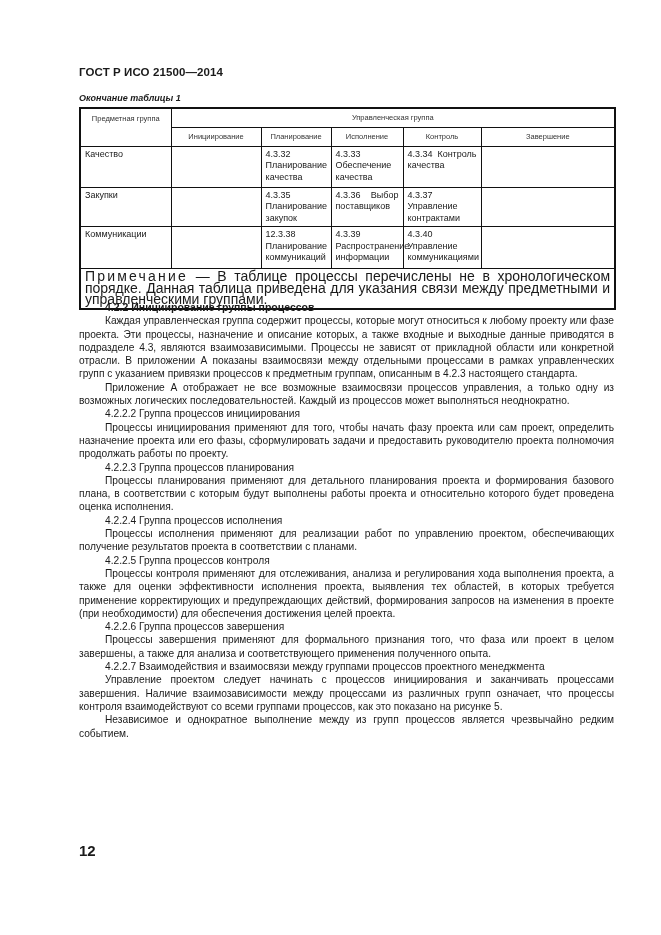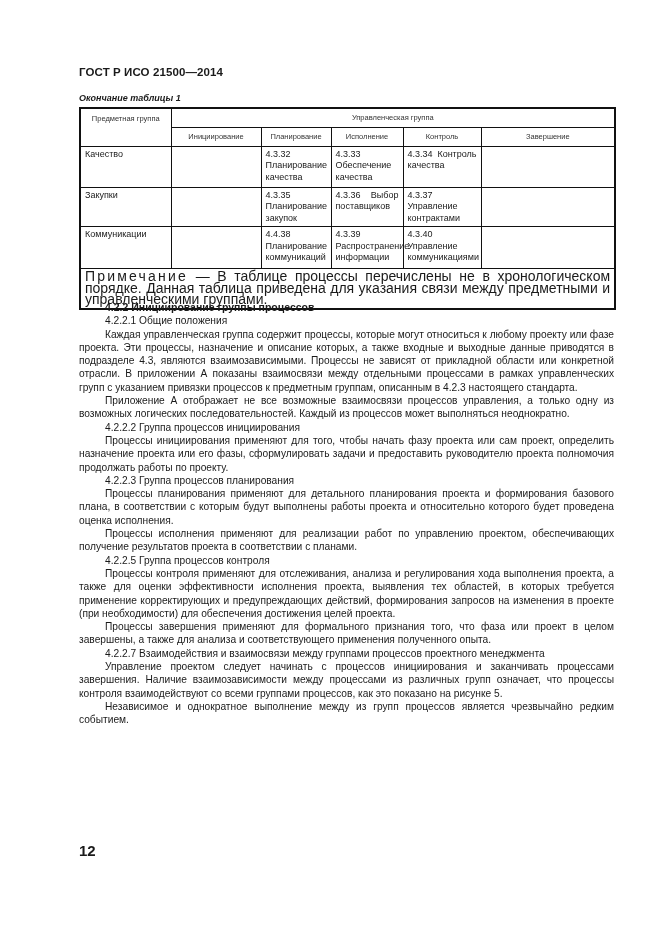--- a/index.html
+++ b/index.html
@@ -61,42 +61,43 @@
     <td class="subj">Закупки</td>
     <td class="cell"></td>
     <td class="cell">4.3.35 Планирование закупок</td>
     <td class="cell">4.3.36 Выбор поставщиков</td>
     <td class="cell">4.3.37 Управление контрактами</td>
     <td class="cell"></td>
   </tr>
   <tr style="height:42px;">
     <td class="subj">Коммуникации</td>
     <td class="cell"></td>
-    <td class="cell">4.4.38 Планирование коммуникаций</td>
+    <td class="cell">12.3.38 Планирование коммуникаций</td>
     <td class="cell">4.3.39 Распространение информации</td>
     <td class="cell">4.3.40 Управление коммуникациями</td>
     <td class="cell"></td>
   </tr>
   <tr class="note-row">
     <td colspan="6"><span class="spaced">Примечание</span><span> — В таблице процессы перечислены не в хронологическом порядке. Данная таблица приведена для указания связи между предметными и управленческими группами.</span></td>
   </tr>
 </tbody>
   </table>
 
 <div class="body-text">
   <p class="h-bold">4.2.2 Инициирование группы процессов</p>
-  <p class="h-sub">4.2.2.1 Общие положения</p>
   <p class="indent">Каждая управленческая группа содержит процессы, которые могут относиться к любому проекту или фазе проекта. Эти процессы, назначение и описание которых, а также входные и выходные данные приводятся в подразделе 4.3, являются взаимозависимыми. Процессы не зависят от прикладной области или конкретной отрасли. В приложении А показаны взаимосвязи между отдельными процессами в рамках управленческих групп с указанием привязки процессов к предметным группам, описанным в 4.2.3 настоящего стандарта.</p>
   <p class="indent">Приложение А отображает не все возможные взаимосвязи процессов управления, а только одну из возможных логических последовательностей. Каждый из процессов может выполняться неоднократно.</p>
   <p class="h-sub">4.2.2.2 Группа процессов инициирования</p>
   <p class="indent">Процессы инициирования применяют для того, чтобы начать фазу проекта или сам проект, определить назначение проекта или его фазы, сформулировать задачи и предоставить руководителю проекта полномочия продолжать работы по проекту.</p>
   <p class="h-sub">4.2.2.3 Группа процессов планирования</p>
   <p class="indent">Процессы планирования применяют для детального планирования проекта и формирования базового плана, в соответствии с которым будут выполнены работы проекта и относительно которого будет проведена оценка исполнения.</p>
+  <p class="h-sub">4.2.2.4 Группа процессов исполнения</p>
   <p class="indent">Процессы исполнения применяют для реализации работ по управлению проектом, обеспечивающих получение результатов проекта в соответствии с планами.</p>
   <p class="h-sub">4.2.2.5 Группа процессов контроля</p>
   <p class="indent">Процессы контроля применяют для отслеживания, анализа и регулирования хода выполнения проекта, а также для оценки эффективности исполнения проекта, выявления тех областей, в которых требуется применение корректирующих и предупреждающих действий, формирования запросов на изменения в проекте (при необходимости) для обеспечения достижения целей проекта.</p>
+  <p class="h-sub">4.2.2.6 Группа процессов завершения</p>
   <p class="indent">Процессы завершения применяют для формального признания того, что фаза или проект в целом завершены, а также для анализа и соответствующего применения полученного опыта.</p>
   <p class="h-sub">4.2.2.7 Взаимодействия и взаимосвязи между группами процессов проектного менеджмента</p>
   <p class="indent">Управление проектом следует начинать с процессов инициирования и заканчивать процессами завершения. Наличие взаимозависимости между процессами из различных групп означает, что процессы контроля взаимодействуют со всеми группами процессов, как это показано на рисунке 5.</p>
   <p class="indent">Независимое и однократное выполнение между из групп процессов является чрезвычайно редким событием.</p>
 </div>
 
 <div class="page-num">12</div>
 
 </body></html>

